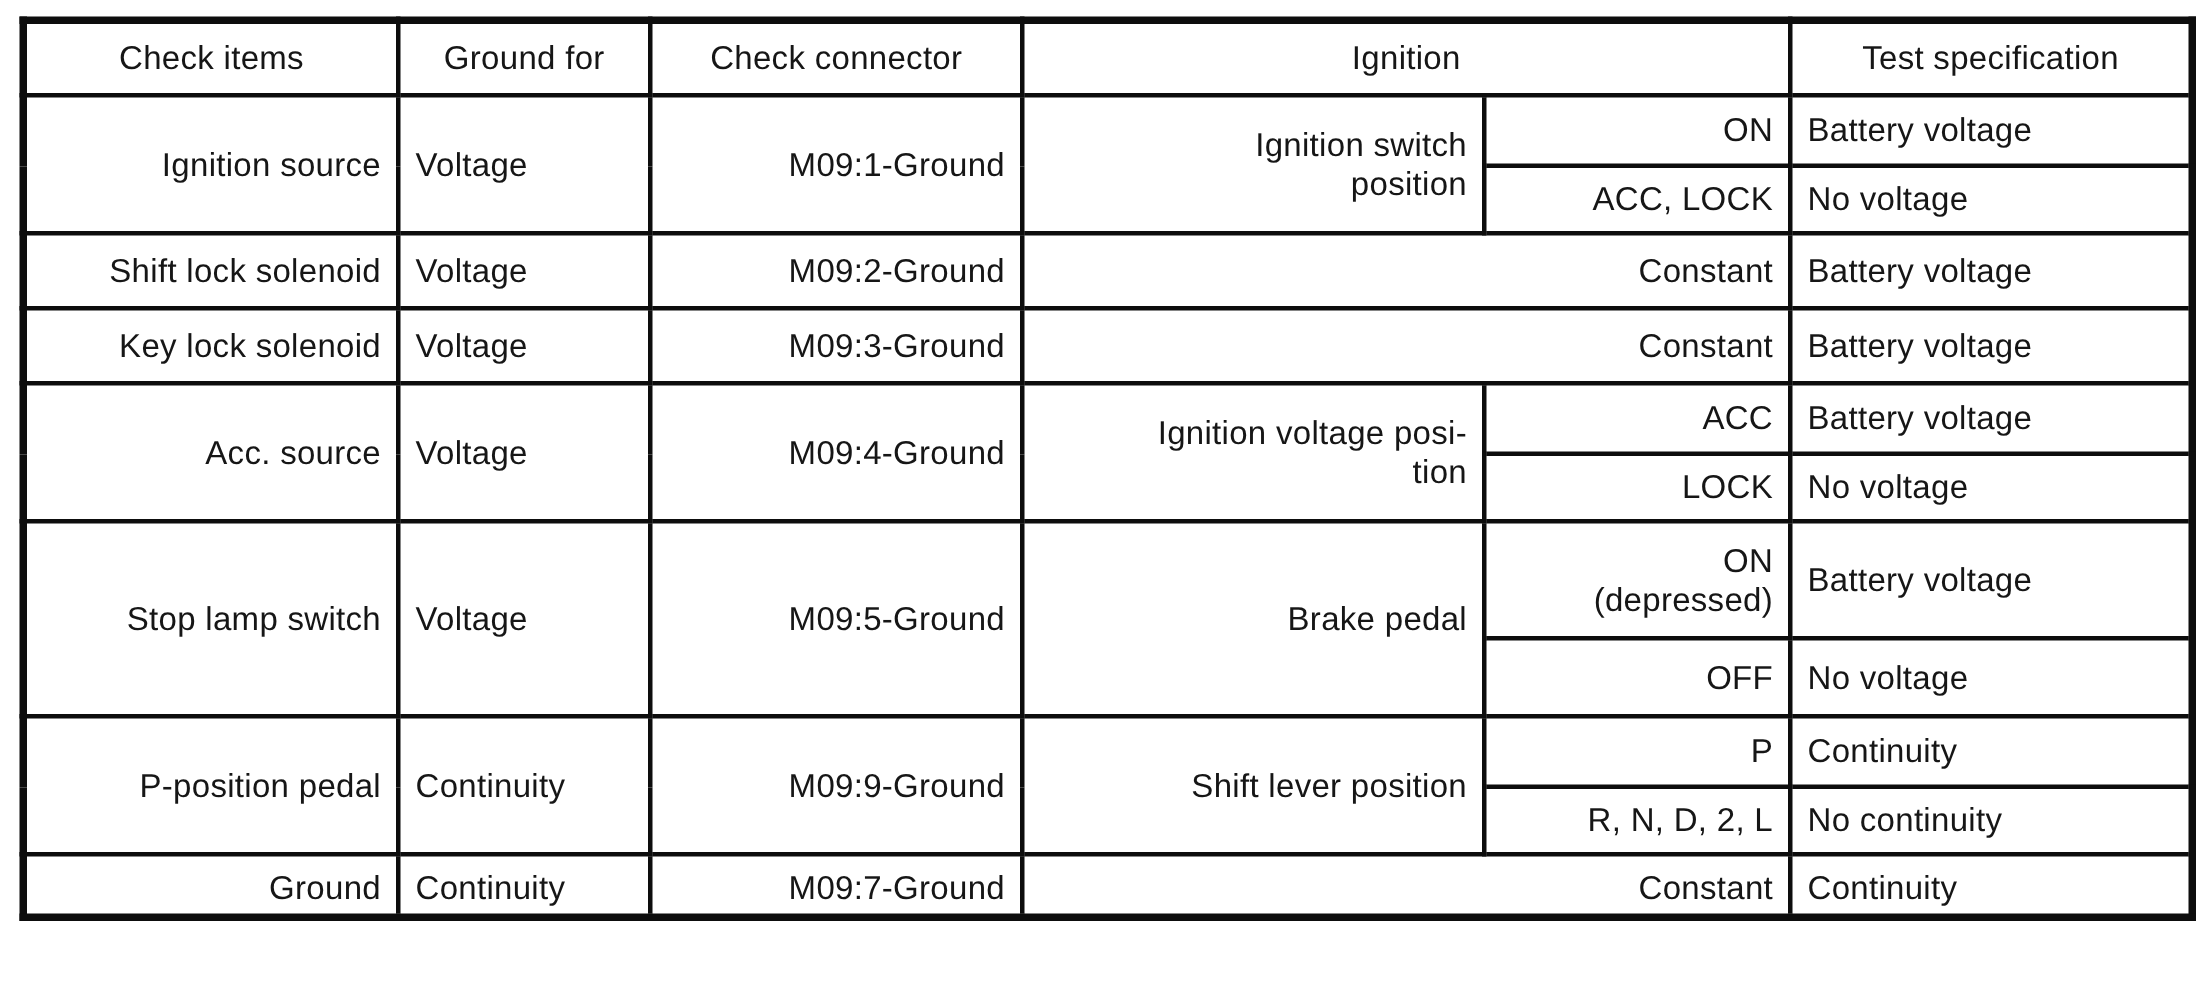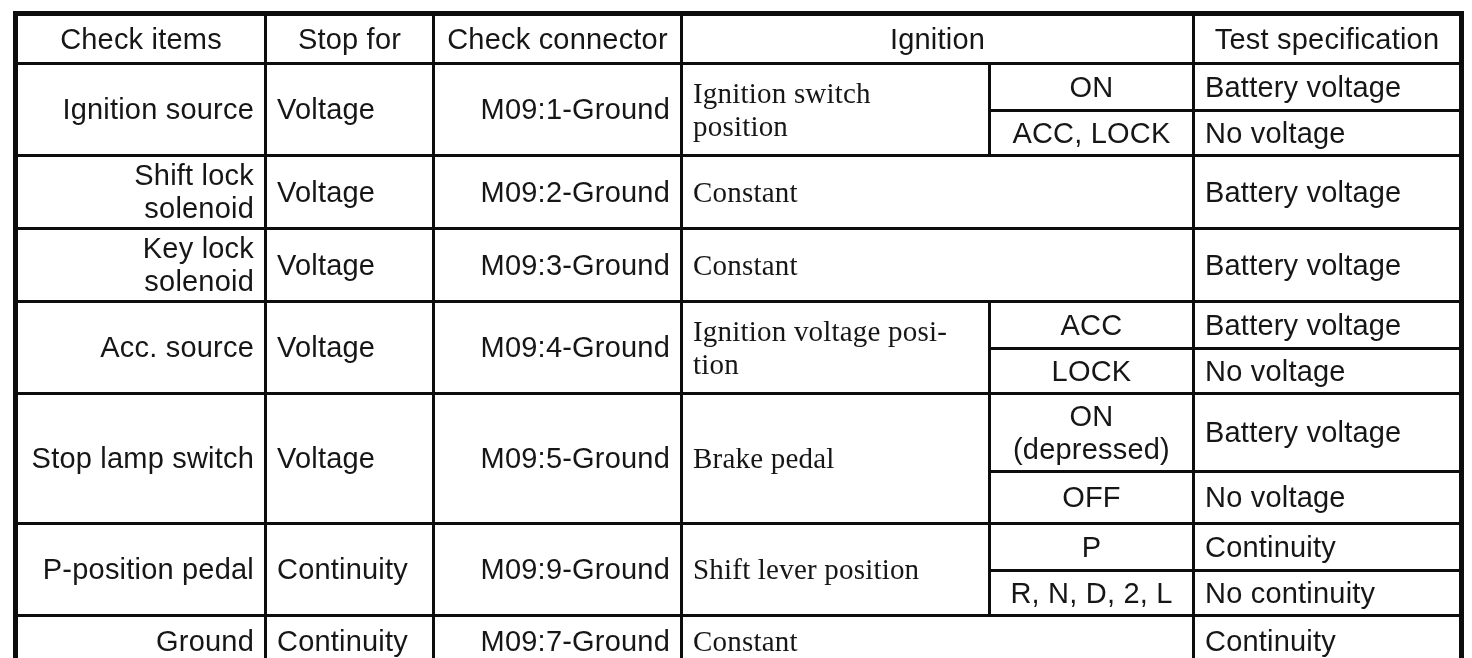--- a/index.html
+++ b/index.html
@@ -25,43 +25,43 @@
   table.spec-table col.c1 { width: 250px; }
   table.spec-table col.c2 { width: 168px; }
   table.spec-table col.c3 { width: 248px; }
   table.spec-table col.c4a { width: 308px; }
   table.spec-table col.c4b { width: 204px; }
   table.spec-table col.c5 { width: 268px; }
 
   table.spec-table th,
   table.spec-table td {
     border: 3px solid #0d0d0d;
-    font-size: 29px;
+    font-size: 22px;
     font-weight: 400;
     letter-spacing: 0.2px;
     padding: 2px 10px;
     vertical-align: middle;
     white-space: pre-line;
     overflow: hidden;
     background: #ffffff;
   }
   
   table.spec-table { border: 5px solid #0d0d0d; }
 
   table.spec-table th {
     text-align: center;
     font-weight: 400;
     height: 42px;
     padding: 2px 6px;
   }
   td.check-item { text-align: right; padding-left: 12px; }
   td.check-for { text-align: left; }
   td.tester { text-align: right; }
-  td.cond-label { text-align: left; padding-left: 14px; font-family: Liberation Serif, serif; }
-  td.cond-value { text-align: center; padding-left: 14px; }
+  td.cond-label { text-align: right; padding-left: 14px; }
+  td.cond-value { text-align: right; padding-left: 14px; }
   td.spec { text-align: left; padding-left: 13px; }
 
   tr.h-sub1 { height: 47px; }
   tr.h-sub2 { height: 45px; }
   tr.h-simple { height: 50px; }
   tr.h-tall1 { height: 78px; }
   tr.h-tall2 { height: 52px; }
   tr.h-last { height: 42px; }
   tr.h-last td { vertical-align: top; padding-top: 8px; }
 </style>
@@ -74,21 +74,21 @@
       <col class="c1">
         <col class="c2">
         <col class="c3">
         <col class="c4a">
         <col class="c4b">
         <col class="c5">
     </colgroup>
     <thead>
       <tr>
         <th>Check items</th>
-        <th>Stop for</th>
+        <th>Ground for</th>
         <th>Check connector</th>
         <th colspan="2">Ignition</th>
         <th>Test specification</th>
       </tr>
     </thead>
     <tbody>
 
       <tr class="h-sub1">
         <td rowspan="2" class="check-item">Ignition source</td>
         <td rowspan="2" class="check-for">Voltage</td>

